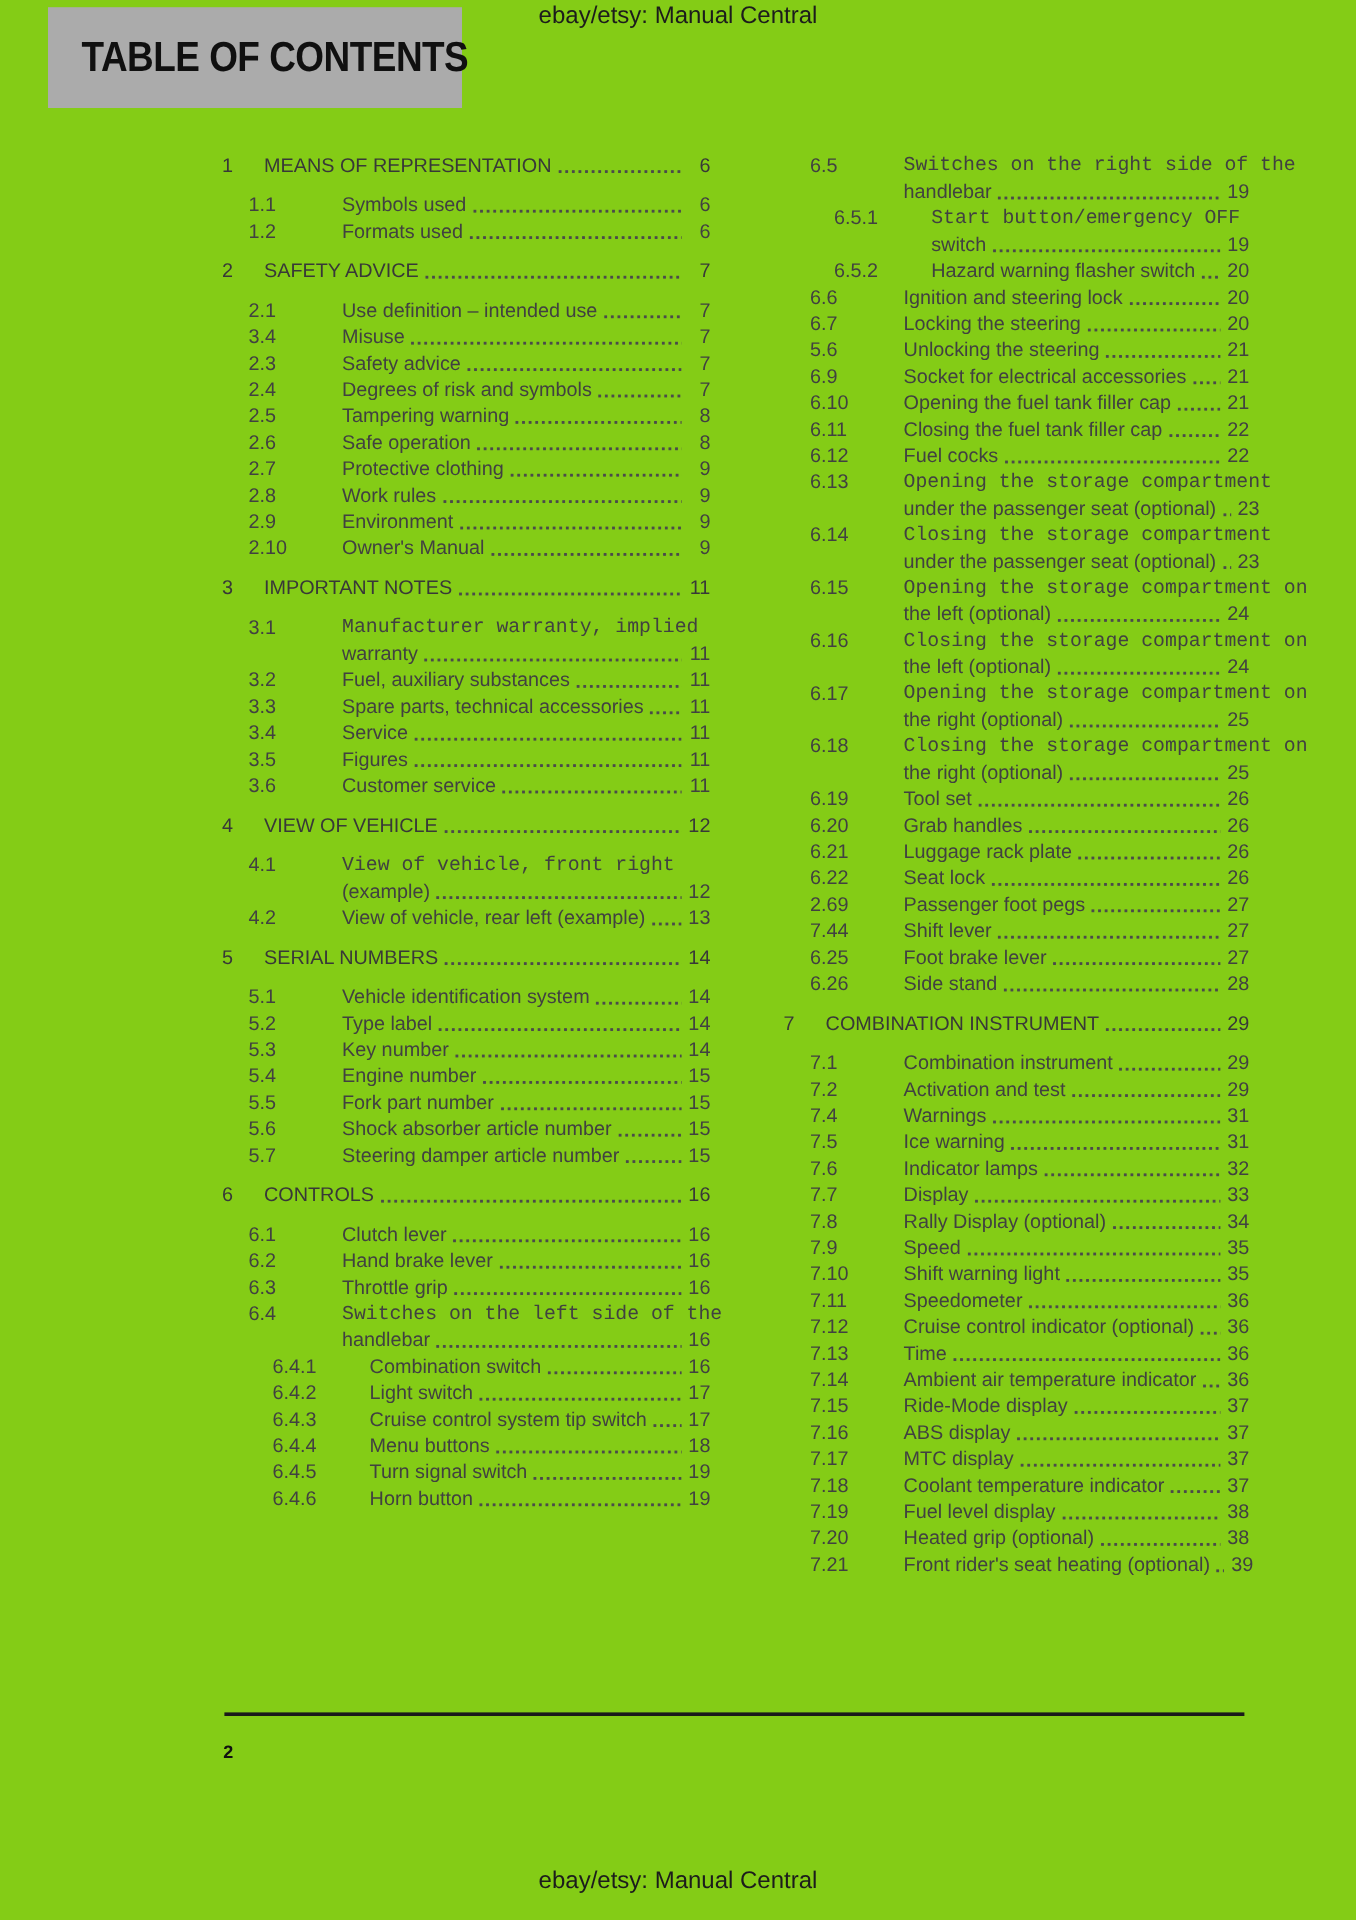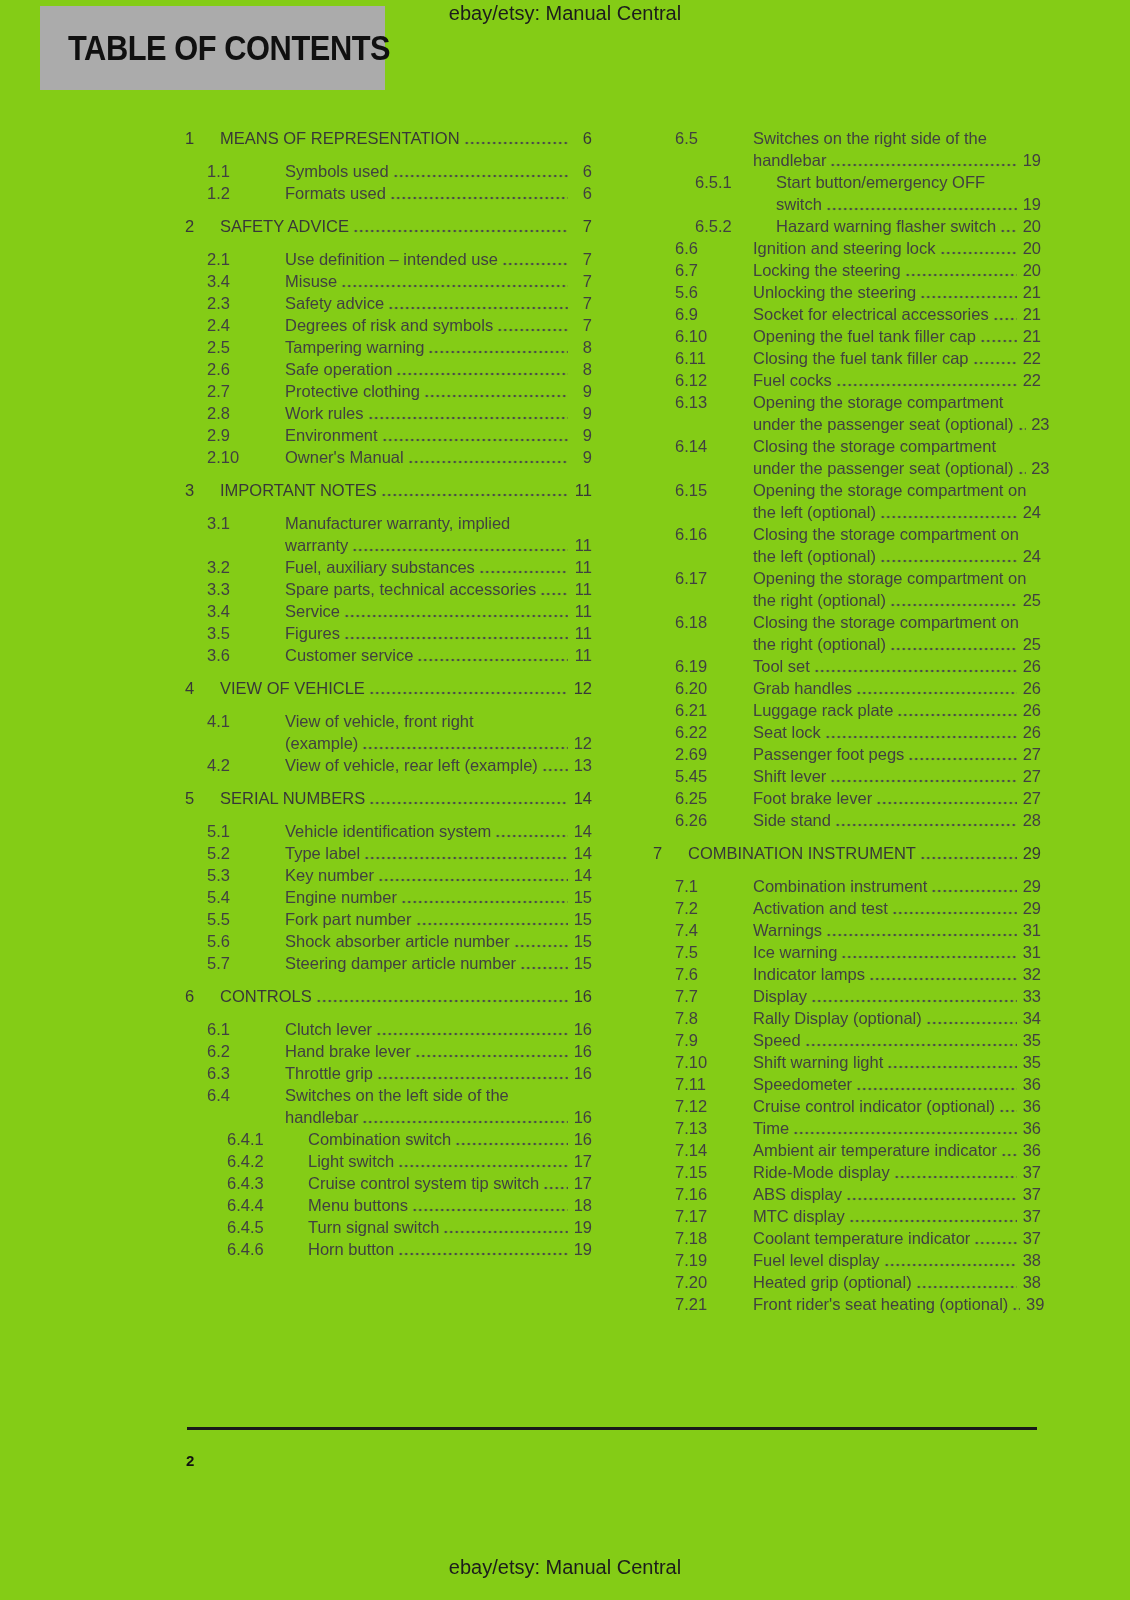--- a/index.html
+++ b/index.html
@@ -34,21 +34,21 @@
   .toc-col.left{left:185px;width:407px;}
   .toc-col.right{left:653px;width:388px;}
   .entry{display:flex;}
   .entry .num{flex:none;}
   .entry .body{flex:1 1 auto;min-width:0;}
   .entry.lvl1{margin:11px 0;color:#383838;}
   .entry.lvl1:first-child{margin-top:0;}
   .entry.lvl1 .num{width:35px;}
   .entry.lvl2 .num{margin-left:22px;width:78px;}
   .entry.lvl3 .num{margin-left:42px;width:81px;}
-  .wrapline{white-space:nowrap;}
+  .wrapline{white-space:nowrap;font-family:Liberation Mono, monospace;}
   .lastline{display:flex;align-items:flex-end;white-space:nowrap;}
   .lastline .txt{flex:0 0 auto;}
   .dots{
     flex:1 1 auto;min-width:8px;height:6px;
     margin:0 4px 4px 4px;
     background-image:radial-gradient(circle closest-side,#4a4a4a 1.1px,transparent 1.6px);
     background-size:5.5px 4px;
     background-repeat:repeat-x;
     background-position:left bottom;
   }
@@ -725,21 +725,21 @@
         <span class="num">2.69</span>
         <div class="body">
           <div class="lastline">
             <span class="txt">Passenger foot pegs</span>
             <span class="dots"></span>
             <span class="pg">27</span>
           </div>
         </div>
       </div>
       <div class="entry lvl2">
-        <span class="num">5.45</span>
+        <span class="num">7.44</span>
         <div class="body">
           <div class="lastline">
             <span class="txt">Shift lever</span>
             <span class="dots"></span>
             <span class="pg">27</span>
           </div>
         </div>
       </div>
       <div class="entry lvl2">
         <span class="num">6.25</span>

